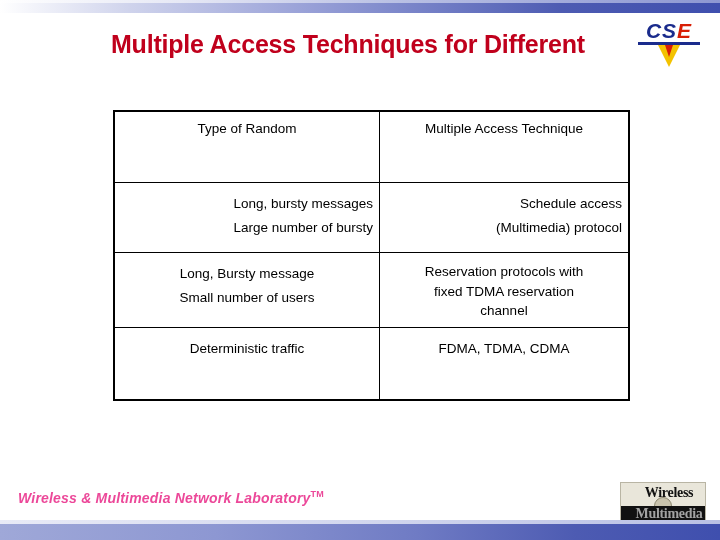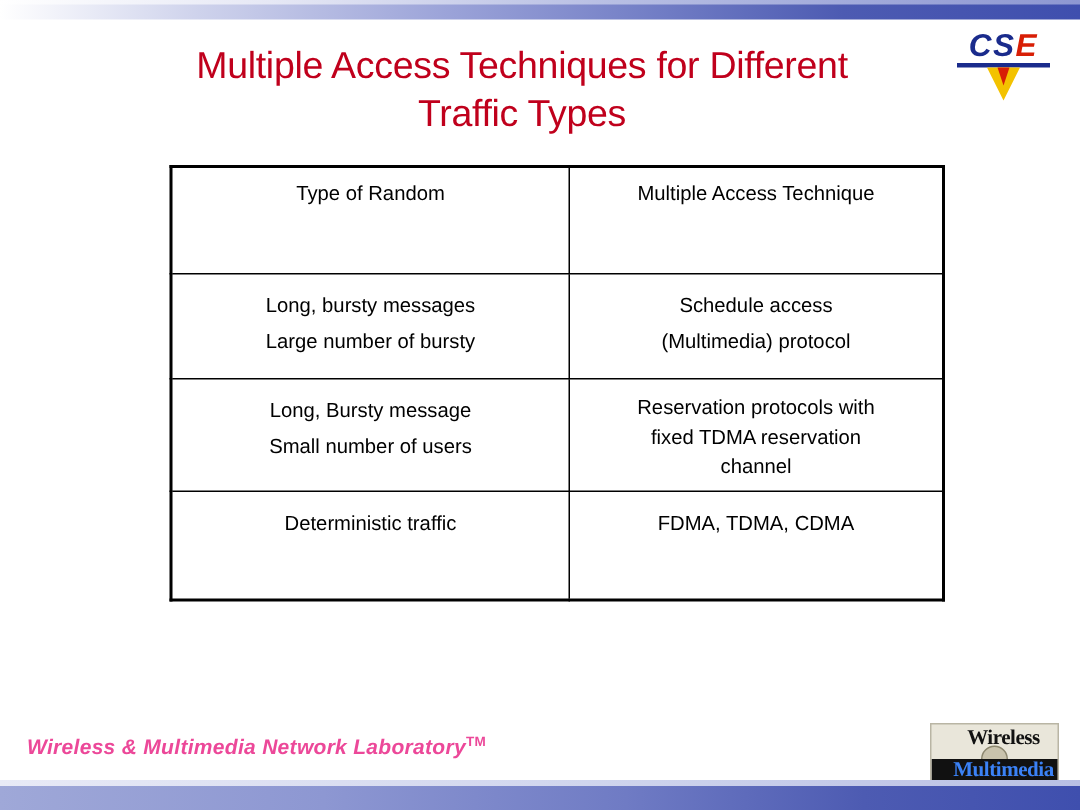--- a/index.html
+++ b/index.html
@@ -48,21 +48,21 @@
   }
 
   
   .title {
     position: absolute;
     top: 28px;
     left: 48px;
     width: 600px;
     text-align: center;
     font-size: 25px;
-    font-weight: normal;
+    font-weight: bold;
     color: #c0001c;
     line-height: 1.28;
     letter-spacing: -0.2px;
   }
 
   
   .logo-cse {
     position: absolute;
     top: 20px;
     right: 16px;
@@ -120,21 +120,21 @@
     text-align: center;
     vertical-align: top;
     font-size: 13.5px;
     color: #000000;
     padding: 9px 6px 6px;
   }
   table.main-table td.col-left { width: 252px; }
   table.main-table td.col-right { width: 236px; }
   table.main-table tr.r0 td { height: 55px; }
   table.main-table tr.r1 td { height: 55px; }
-  table.main-table tr.r2 td { height: 54px; }
+  table.main-table tr.r2 td { height: 54px; text-align: right; }
   table.main-table tr.r3 td { height: 56px; }
   table.main-table tr.r4 td { height: 56px; }
   .cell-line { display: block; line-height: 1.75; }
   .cell-line.tight { line-height: 1.45; }
 
   
   .footer-text {
     position: absolute;
     left: 18px;
     top: 489px;
@@ -169,21 +169,21 @@
     font-family: "Liberation Serif", serif;
     font-weight: bold;
     font-size: 14px;
     color: #111111;
     letter-spacing: -0.3px;
   }
   .logo-wml .wml-top { top: 2px; }
   .logo-wml .wml-bottom {
     bottom: 1px;
     background: #111111;
-    color: #3b82f6;
+    color: #a3a3a3;
     margin-top: 18px;
   }
   .logo-wml .wml-circle {
     position: absolute;
     left: 50%;
     top: 14px;
     transform: translateX(-50%);
     width: 16px; height: 16px;
     border-radius: 50%;
     background: #c9c3ad;
@@ -191,21 +191,20 @@
   }
 </style>
 </head>
 <body>
 
 <div class="top-bar"></div>
 <div class="top-bar-accent"></div>
 
 <div class="title">
   <span>Multiple Access Techniques for Different</span><br>
-  <span>Traffic Types</span>
 </div>
 
 <div class="logo-cse">
   <div class="cse-text"><span>CS</span><span class="e-red">E</span></div>
   <div class="cse-bar"></div>
   <div class="cse-flame"></div>
 </div>
 
 <table class="main-table">
   <tbody>

